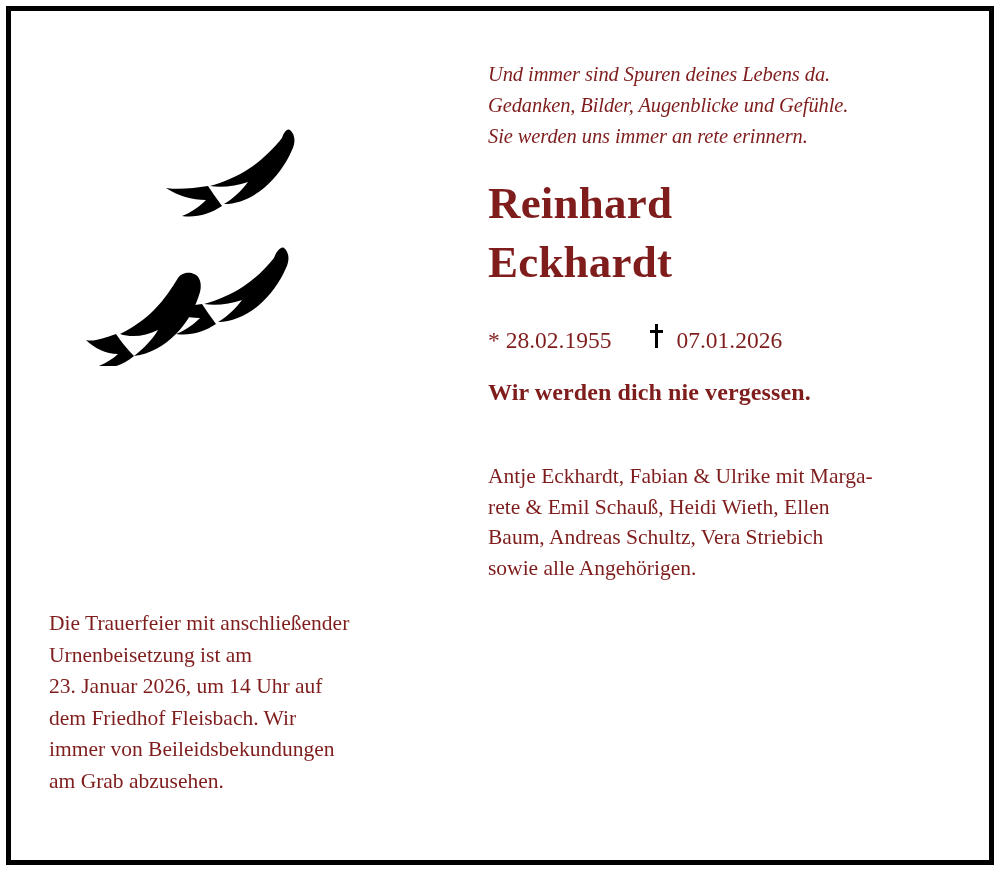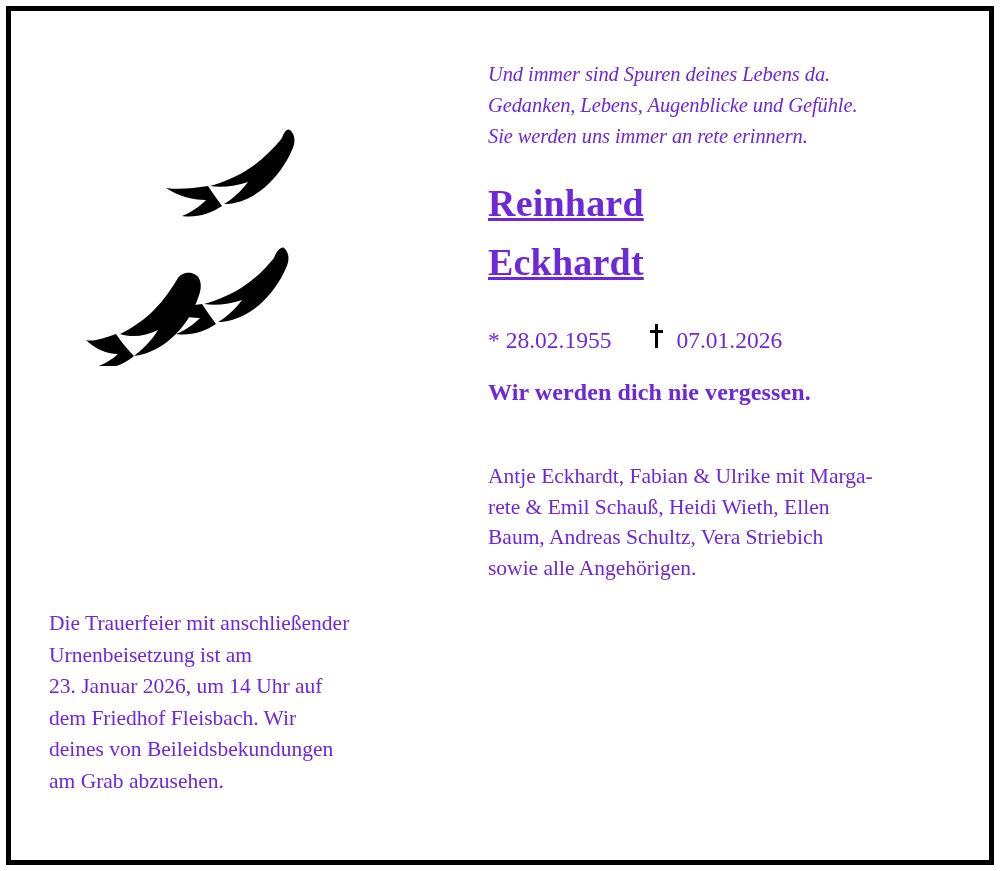--- a/index.html
+++ b/index.html
@@ -8,21 +8,21 @@
     background: #ffffff;
   }
   .page {
     position: relative;
     width: 1000px;
     height: 871px;
     background: #ffffff;
     box-sizing: border-box;
     overflow: hidden;
     font-family: "Liberation Serif", serif;
-    color: #6d28d9;
+    color: #7f1d1d;
   }
   
   .frame {
     position: absolute;
     left: 6px;
     top: 6px;
     right: 6px;
     bottom: 6px;
     border: 5px solid #000000;
     box-sizing: border-box;
@@ -61,24 +61,23 @@
     letter-spacing: -0.1px;
   }
   .verse div { white-space: nowrap; }
 
   .name-block {
     margin-top: 22px;
   }
   .name-line {
     font-family: "Liberation Serif", serif;
     font-weight: bold;
-    font-size: 38px;
+    font-size: 45px;
     line-height: 59px;
     letter-spacing: 0.2px;
-    text-decoration: underline;
   }
 
   .dates {
     margin-top: 32px;
     font-size: 23.5px;
     line-height: 30px;
     display: flex;
     align-items: baseline;
   }
   .dates .birth { white-space: nowrap; }
@@ -168,21 +167,21 @@
           <path d="M30,208 C18,212 8,216 0,214 C8,222 20,228 32,228 C26,234 18,238 8,242
                    C22,244 36,240 48,230 C40,222 34,214 30,208 Z"></path>
         </g>
       </svg>
     </div>
 
     <div class="right-col">
 
       <div class="verse">
         <div>Und immer sind Spuren deines Lebens da.</div>
-        <div>Gedanken, Lebens, Augenblicke und Gefühle.</div>
+        <div>Gedanken, Bilder, Augenblicke und Gefühle.</div>
         <div>Sie werden uns immer an rete erinnern.</div>
       </div>
 
       <div class="name-block">
         <div class="name-line">Reinhard</div>
         <div class="name-line">Eckhardt</div>
       </div>
 
       <div class="dates">
         <span class="birth">* 28.02.1955</span>
@@ -201,18 +200,18 @@
         <span>Baum, Andreas Schultz, Vera Striebich</span><br>
         <span class="last">sowie alle Angehörigen.</span>
       </div>
     </div>
 
     <div class="funeral">
       <div>Die Trauerfeier mit anschließender</div>
       <div>Urnenbeisetzung ist am</div>
       <div>23. Januar 2026, um 14 Uhr auf</div>
       <div>dem Friedhof Fleisbach. Wir</div>
-      <div>deines von Beileidsbekundungen</div>
+      <div>immer von Beileidsbekundungen</div>
       <div>am Grab abzusehen.</div>
     </div>
 
   </div>
 </div>
 
 </body></html>

